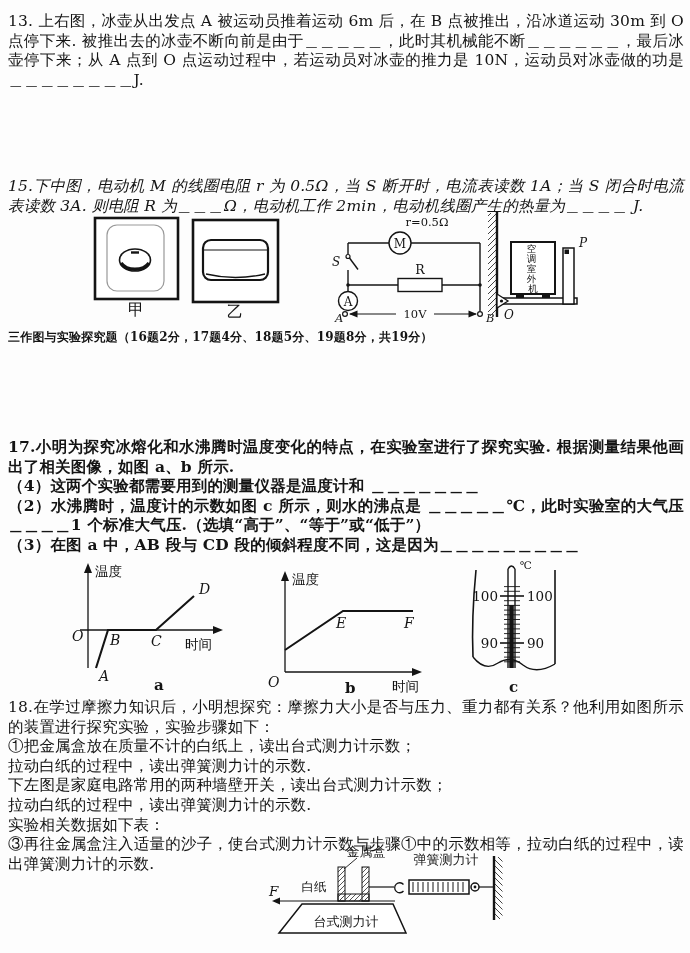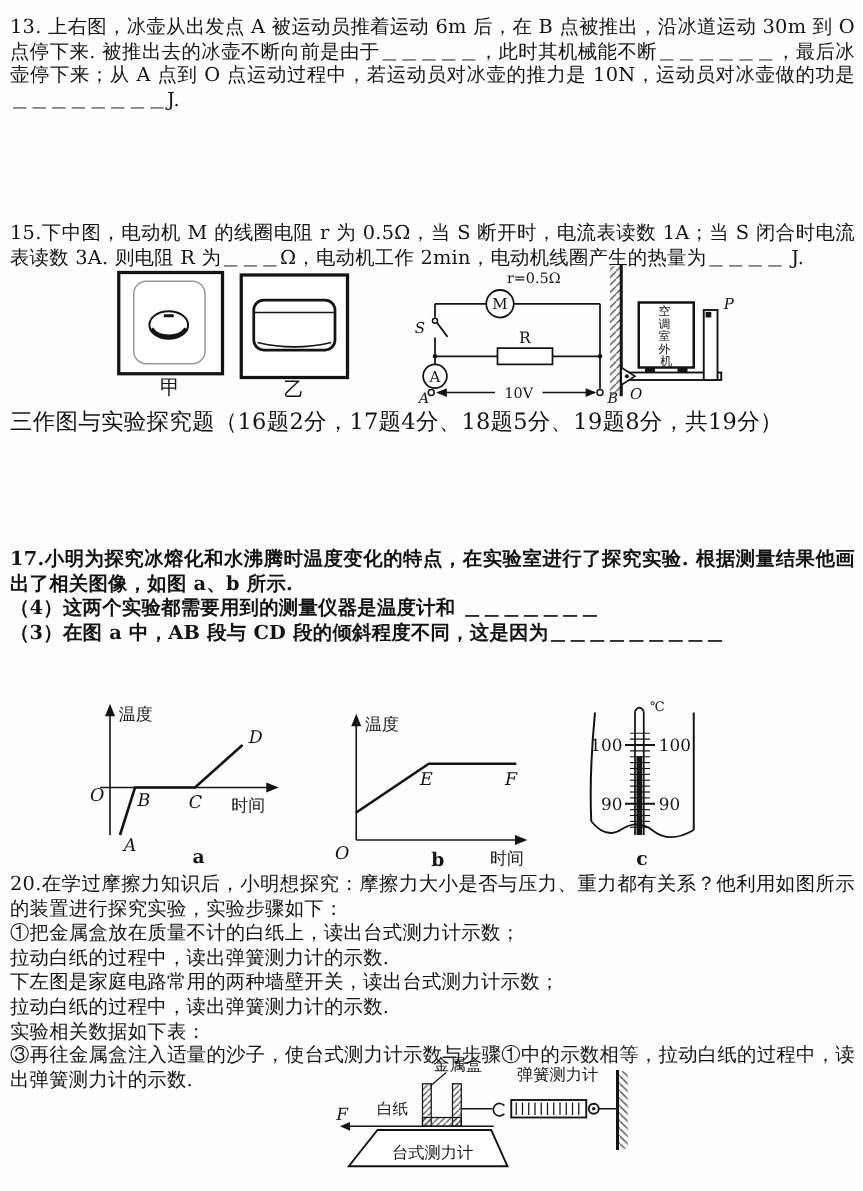--- a/index.html
+++ b/index.html
@@ -6,34 +6,34 @@
   html,body { background:#ffffff; }
   .page {
     position:relative; width:690px; height:953px; background:#fdfdfd;
     font-family:"DejaVu Serif","Liberation Serif",serif; color:#141414; overflow:hidden;
   }
   .txt {
     position:absolute; left:8px; width:676px;
     font-size:15.5px; line-height:19.6px; text-align:justify; letter-spacing:0.2px;
   }
   .indent { text-indent:6px; }
-  .hdr { font-weight:normal; font-size:18px; }
+  .hdr { font-weight:bold; font-size:12px; }
   svg { position:absolute; font-family:inherit; }
   svg text { fill:#141414; }
   .cap { font-weight:bold; font-size:15px; }
   .it { font-style:italic; }
   .ln { stroke:#141414; fill:none; }
 </style>
 </head>
 <body>
 
 <div class="page">
 
   <div class="txt" style="top:12px;">13. 上右图，冰壶从出发点 A 被运动员推着运动 6m 后，在 B 点被推出，沿冰道运动 30m 到 O 点停下来. 被推出去的冰壶不断向前是由于＿＿＿＿＿，此时其机械能不断＿＿＿＿＿＿，最后冰壶停下来；从 A 点到 O 点运动过程中，若运动员对冰壶的推力是 10N，运动员对冰壶做的功是＿＿＿＿＿＿＿＿J.</div>
-  <div class="txt" style="top:177px;">15.下中图，电动机 M 的线圈电阻 r 为 0.5Ω，当 S 断开时，电流表读数 1A；当 S 闭合时电流表读数 3A. 则电阻 R 为＿＿＿Ω，电动机工作 2min，电动机线圈产生的热量为＿＿＿＿ J.</div>
+  <div class="txt" style="top:177px;font-style:italic;">15.下中图，电动机 M 的线圈电阻 r 为 0.5Ω，当 S 断开时，电流表读数 1A；当 S 闭合时电流表读数 3A. 则电阻 R 为＿＿＿Ω，电动机工作 2min，电动机线圈产生的热量为＿＿＿＿ J.</div>
 
   <svg style="left:92px; top:215px;" width="90" height="106" viewBox="0 0 90 106">
     <rect x="3" y="3" width="83" height="81" fill="#fff" stroke="#141414" stroke-width="2.6"></rect>
     <rect x="15" y="10" width="57" height="66" rx="10" fill="none" stroke="#999" stroke-width="1.2"></rect>
     <ellipse cx="43" cy="45" rx="15.5" ry="11" fill="#fff" stroke="#141414" stroke-width="1.6"></ellipse>
     <path d="M 29,48 A 15.5,11 0 0 0 57,48" class="ln" stroke-width="3.4"></path>
     <line x1="39" y1="37.5" x2="47" y2="37.5" stroke="#141414" stroke-width="2.4"></line>
     <text x="44" y="100" text-anchor="middle" font-size="16">甲</text>
   </svg>
 
@@ -99,20 +99,21 @@
     <polygon points="10,83 21,90 10,97" fill="#fff" stroke="#141414" stroke-width="1.3"></polygon>
     <circle cx="14.5" cy="90" r="1.6" fill="#141414"></circle>
     <text x="17" y="108" font-size="12" class="it">O</text>
   </svg>
 
   <div class="txt hdr" style="top:328px;">三作图与实验探究题（16题2分，17题4分、18题5分、19题8分，共19分）</div>
 
   <div class="txt" style="top:437px;font-weight:bold;">
     <div>17.小明为探究冰熔化和水沸腾时温度变化的特点，在实验室进行了探究实验. 根据测量结果他画出了相关图像，如图 a、b 所示.</div>
     <div>（4）这两个实验都需要用到的测量仪器是温度计和 ＿＿＿＿＿＿＿</div>
+    <div>（2）水沸腾时，温度计的示数如图 c 所示，则水的沸点是 ＿＿＿＿＿℃，此时实验室的大气压＿＿＿＿1 个标准大气压.（选填“高于”、“等于”或“低于”）</div>
     <div>（3）在图 a 中，AB 段与 CD 段的倾斜程度不同，这是因为＿＿＿＿＿＿＿＿＿</div>
   </div>
 
   <svg style="left:58px; top:556px;" width="205" height="138" viewBox="0 0 205 138">
     <line x1="30" y1="14" x2="30" y2="112" class="ln" stroke-width="1.3"></line>
     <polygon points="30,7 26,17 34,17" fill="#141414"></polygon>
     <line x1="22" y1="74" x2="158" y2="74" class="ln" stroke-width="1.3"></line>
     <polygon points="165,74 155,70 155,78" fill="#141414"></polygon>
     <polyline points="38,112 50,74 98,74 136,40" class="ln" stroke-width="2.1"></polyline>
     <text x="37" y="20" font-size="13.5">温度</text>
@@ -168,21 +169,21 @@
     </g>
     <text x="68" y="13" font-size="10.5">℃</text>
     <text x="46" y="45" font-size="13.5" text-anchor="end">100</text>
     <text x="75" y="45" font-size="13.5">100</text>
     <text x="46" y="92" font-size="13.5" text-anchor="end">90</text>
     <text x="75" y="92" font-size="13.5">90</text>
     <text x="57" y="136" class="cap">c</text>
   </svg>
 
   <div class="txt" style="top:698px;">
-    <div>20.在学过摩擦力知识后，小明想探究：摩擦力大小是否与压力、重力都有关系？他利用如图所示的装置进行探究实验，实验步骤如下：</div>
+    <div>18.在学过摩擦力知识后，小明想探究：摩擦力大小是否与压力、重力都有关系？他利用如图所示的装置进行探究实验，实验步骤如下：</div>
     <div>①把金属盒放在质量不计的白纸上，读出台式测力计示数；</div>
     <div>拉动白纸的过程中，读出弹簧测力计的示数.</div>
     <div>下左图是家庭电路常用的两种墙壁开关，读出台式测力计示数；</div>
     <div>拉动白纸的过程中，读出弹簧测力计的示数.</div>
     <div>实验相关数据如下表：</div>
     <div>③再往金属盒注入适量的沙子，使台式测力计示数与步骤①中的示数相等，拉动白纸的过程中，读出弹簧测力计的示数.</div>
   </div>
 
   <svg style="left:262px; top:843px;" width="262" height="100" viewBox="0 0 262 100">
     <defs>

